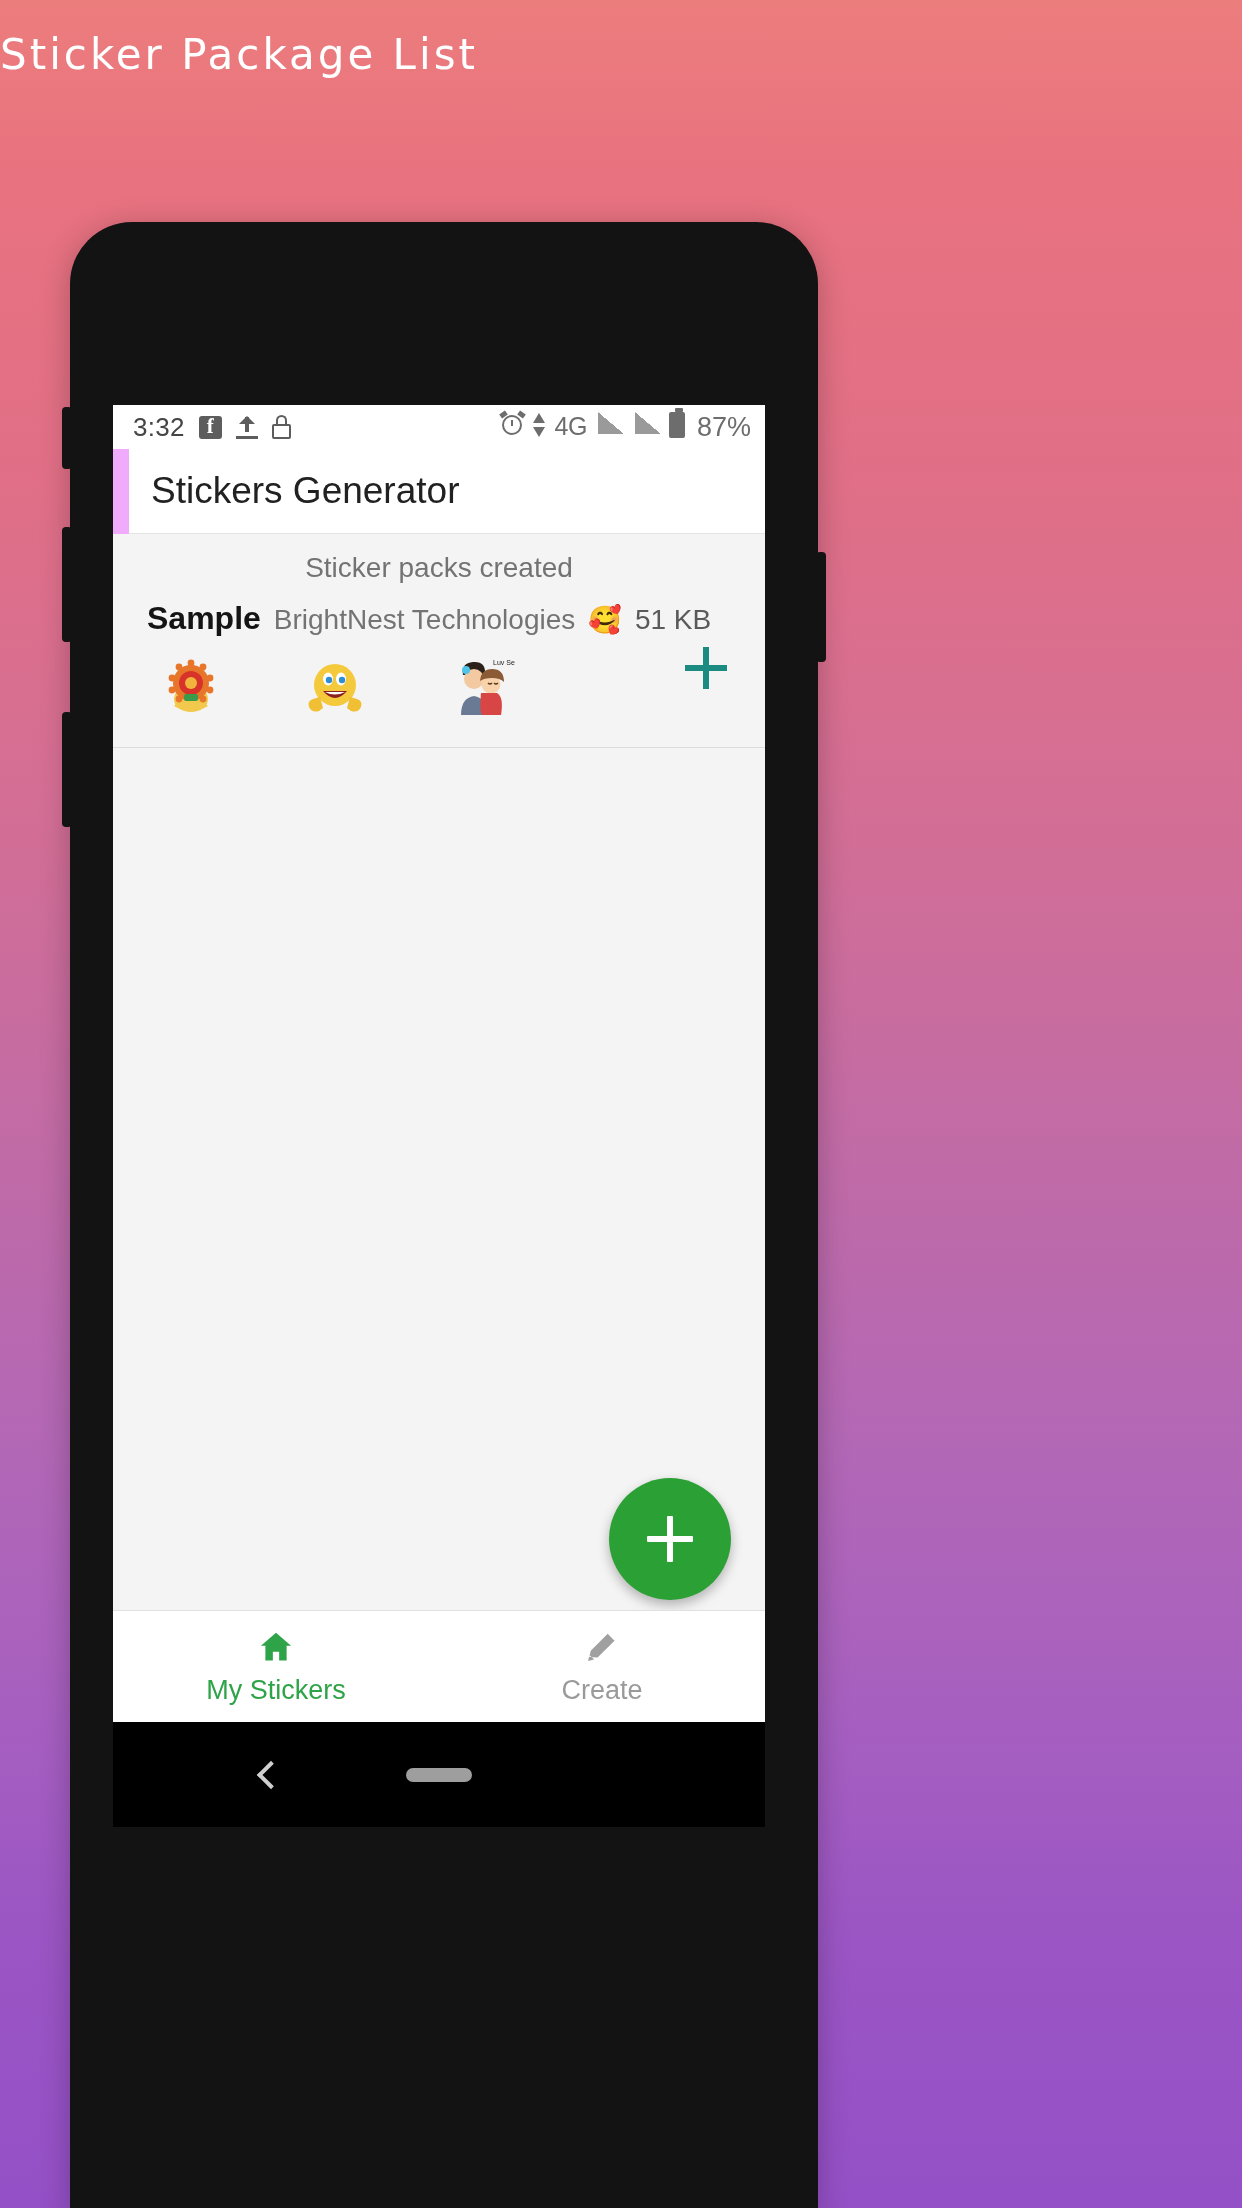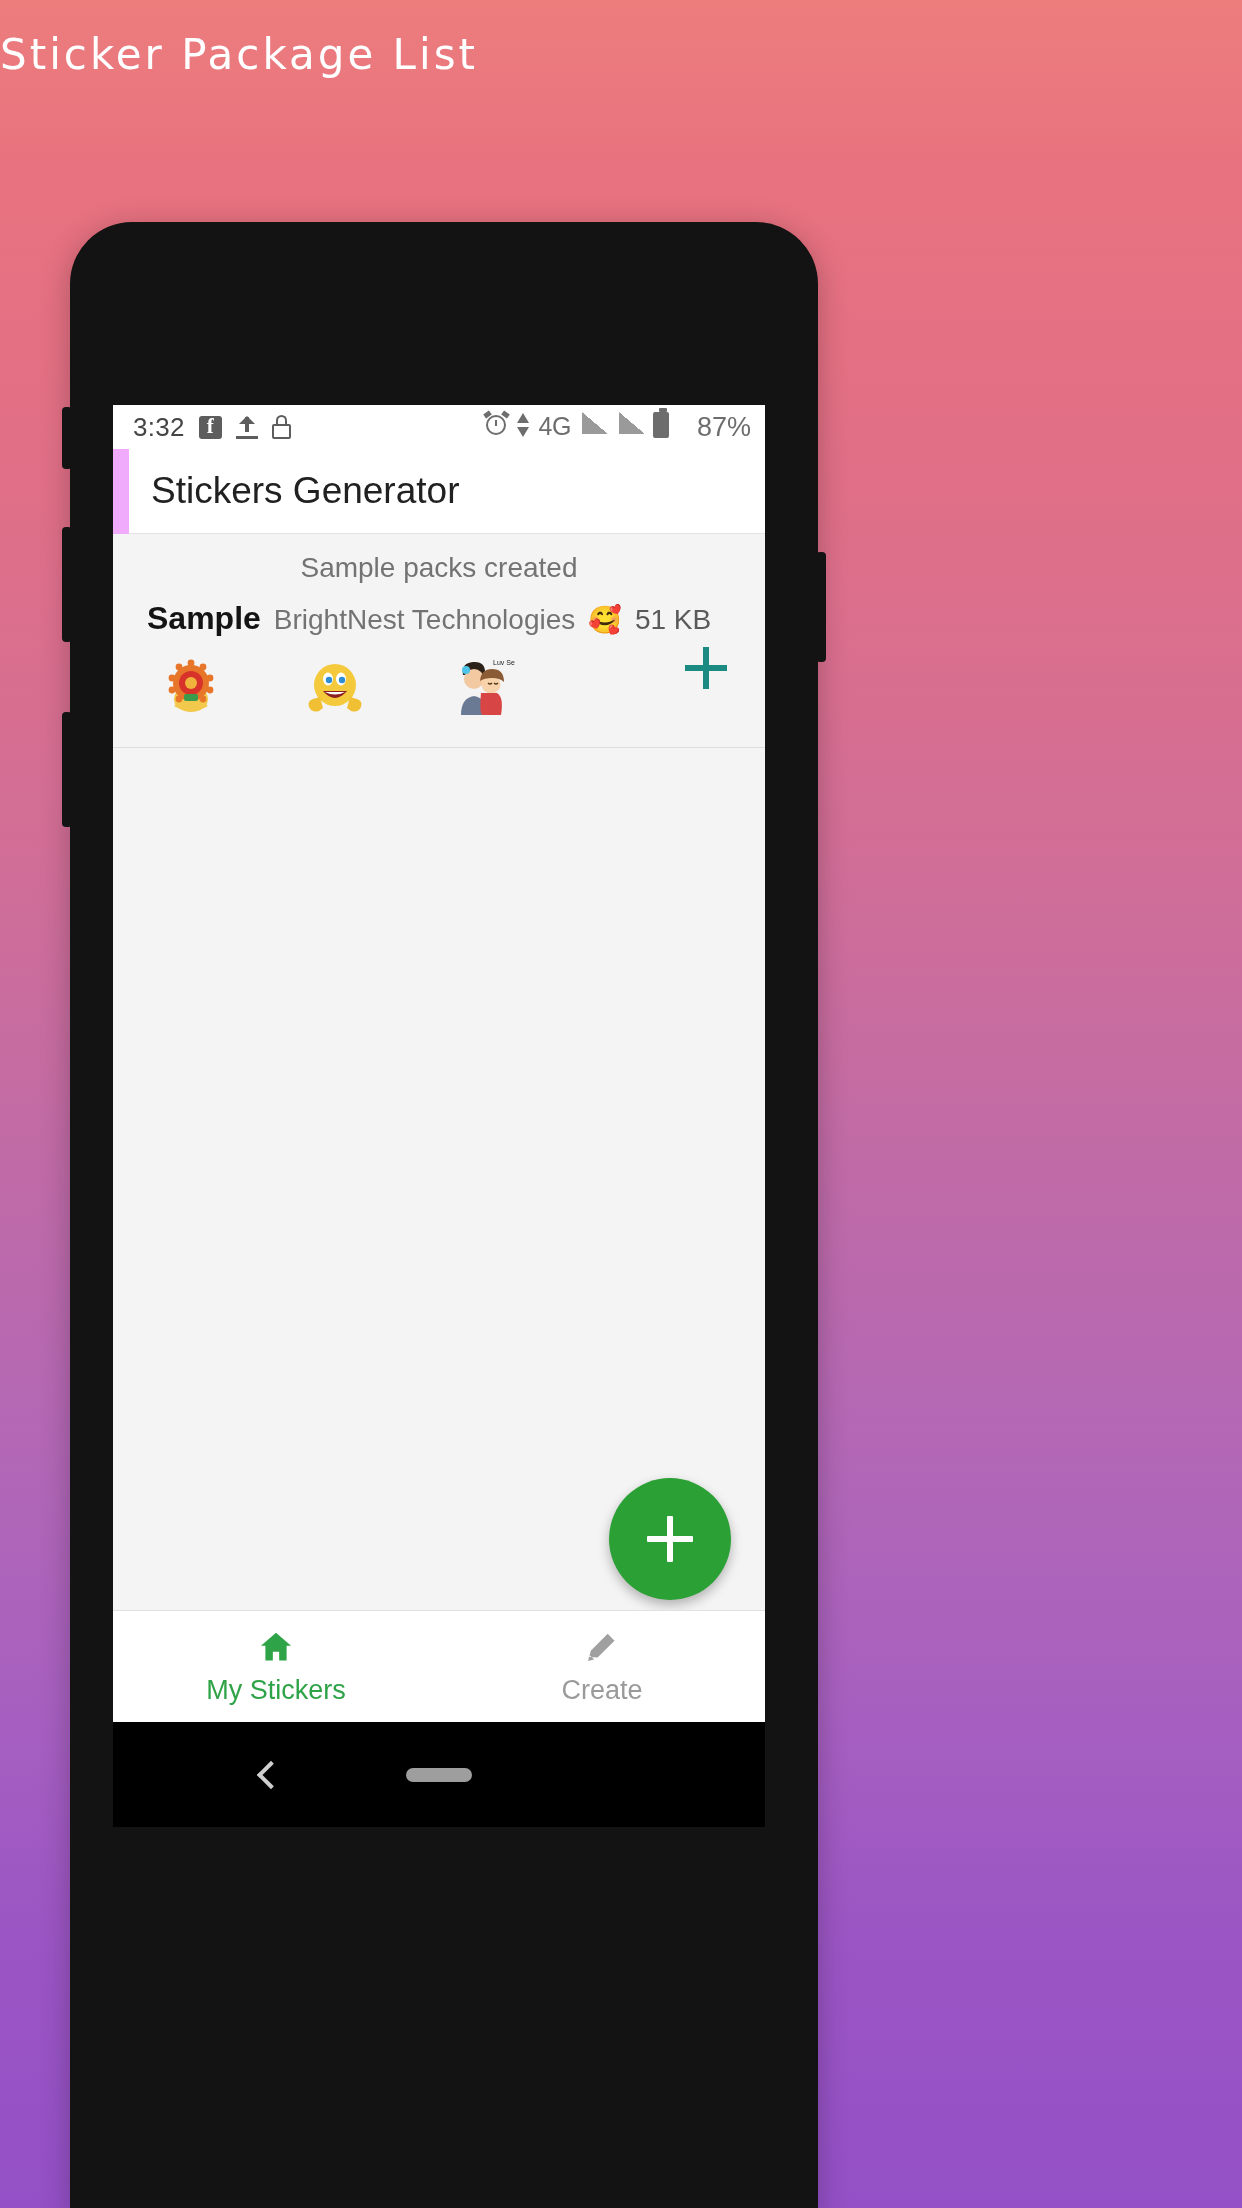--- a/index.html
+++ b/index.html
@@ -155,21 +155,21 @@
   }
 
   .ic-battery {
     width: 16px; height: 26px; position: relative;
     border: 2.5px solid #6d6d6d; border-radius: 2px; background: #6d6d6d;
   }
   .ic-battery::before {
     content: ""; position: absolute; top: -6px; left: 4px;
     width: 8px; height: 4px; background: #6d6d6d; border-radius: 1px;
   }
-  .sb-battery-pct { font-size: 27px; color: #6d6d6d; margin-left: 20px; }
+  .sb-battery-pct { font-size: 27px; color: #6d6d6d; margin-left: 4px; }
 
   
   .appbar {
     height: 85px;
     background: #ffffff;
     display: flex;
     align-items: center;
     padding-left: 22px;
     border-bottom: 1px solid #e4e4e4;
     margin-left: 16px;
@@ -359,21 +359,21 @@
         <span class="sb-battery-pct">87%</span>
       </div>
     </div>
 
     <div class="appbar">
       <span class="appbar-title">Stickers Generator</span>
     </div>
 
     <div class="content">
 
-      <div class="section-header">Sample packs created</div>
+      <div class="section-header">Sticker packs created</div>
 
       <div class="pack-card">
 
         <div class="pack-meta">
           <span class="pack-name">Sample</span>
           <span class="pack-publisher">BrightNest Technologies</span>
           <span class="pack-emoji">🥰</span>
           <span class="pack-size">51 KB</span>
         </div>
 

